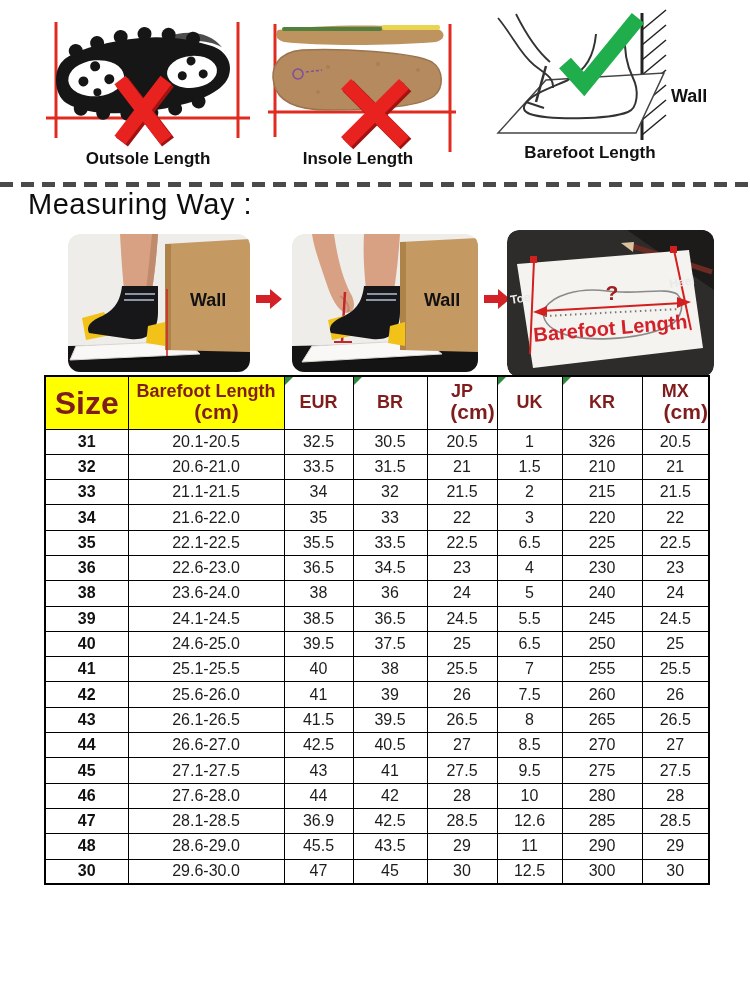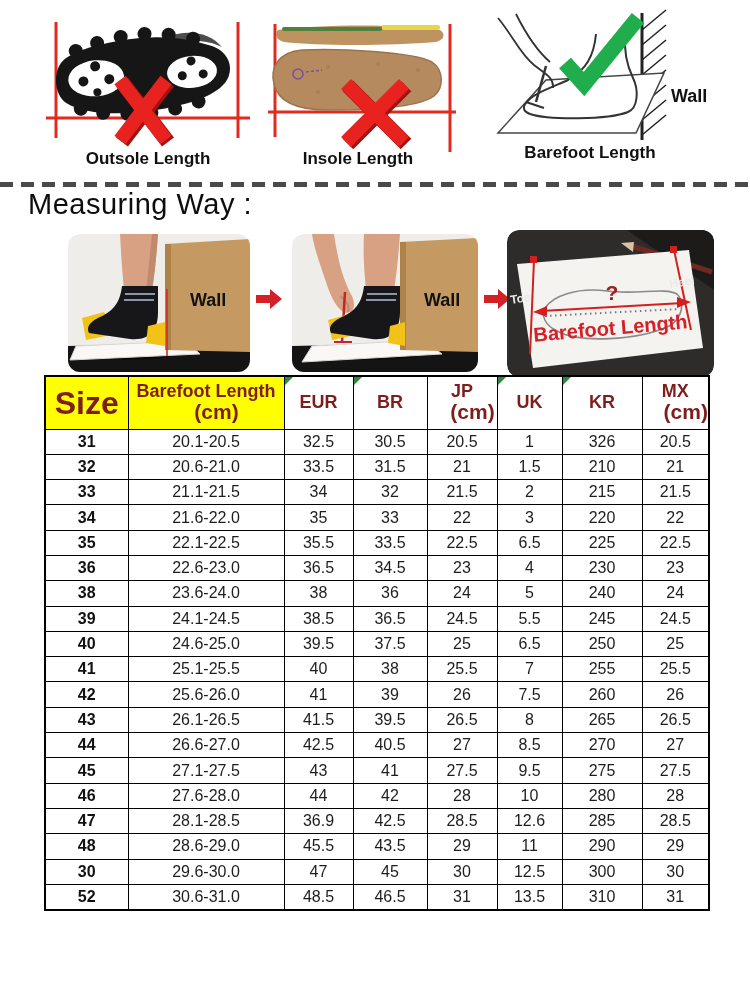--- a/index.html
+++ b/index.html
@@ -444,25 +444,15 @@
         <tr>
           <td class="b">30</td>
           <td>29.6-30.0</td>
           <td>47</td>
           <td>45</td>
           <td>30</td>
           <td>12.5</td>
           <td>300</td>
           <td>30</td>
         </tr>
-        <tr>
-          <td class="b">52</td>
-          <td>30.6-31.0</td>
-          <td>48.5</td>
-          <td>46.5</td>
-          <td>31</td>
-          <td>13.5</td>
-          <td>310</td>
-          <td>31</td>
-        </tr>
       </tbody>
   </table>
 </div>
 
 </body></html>

